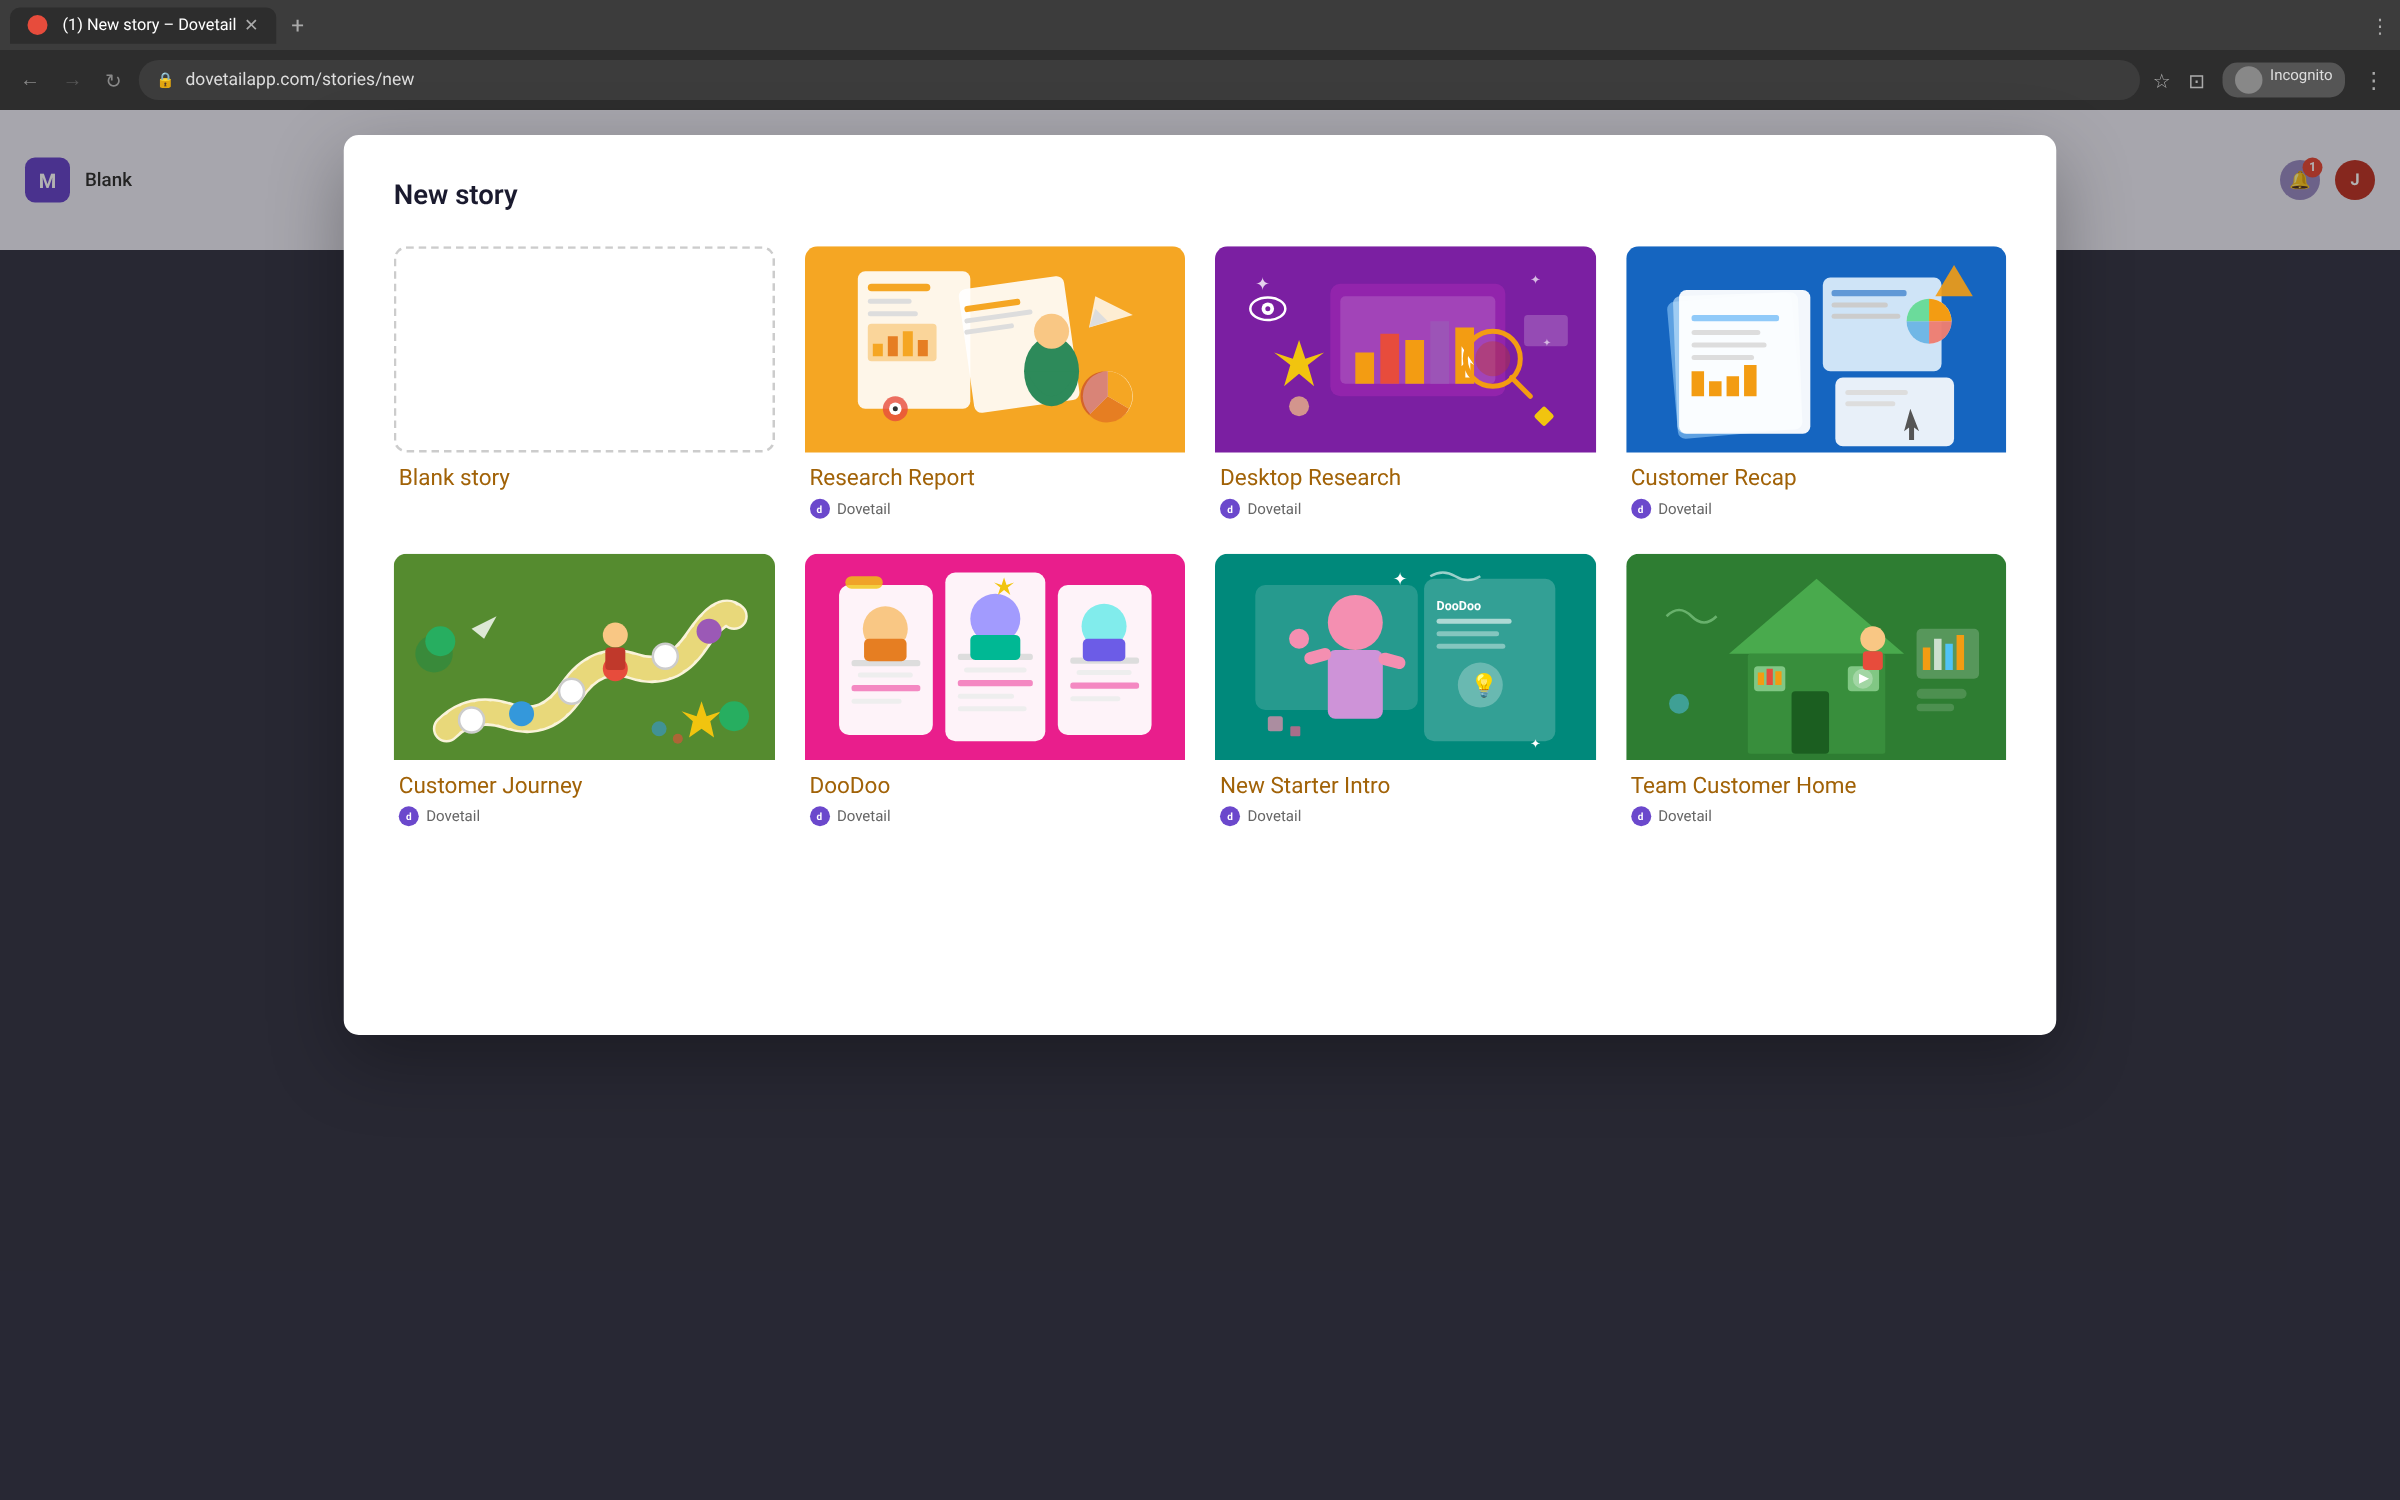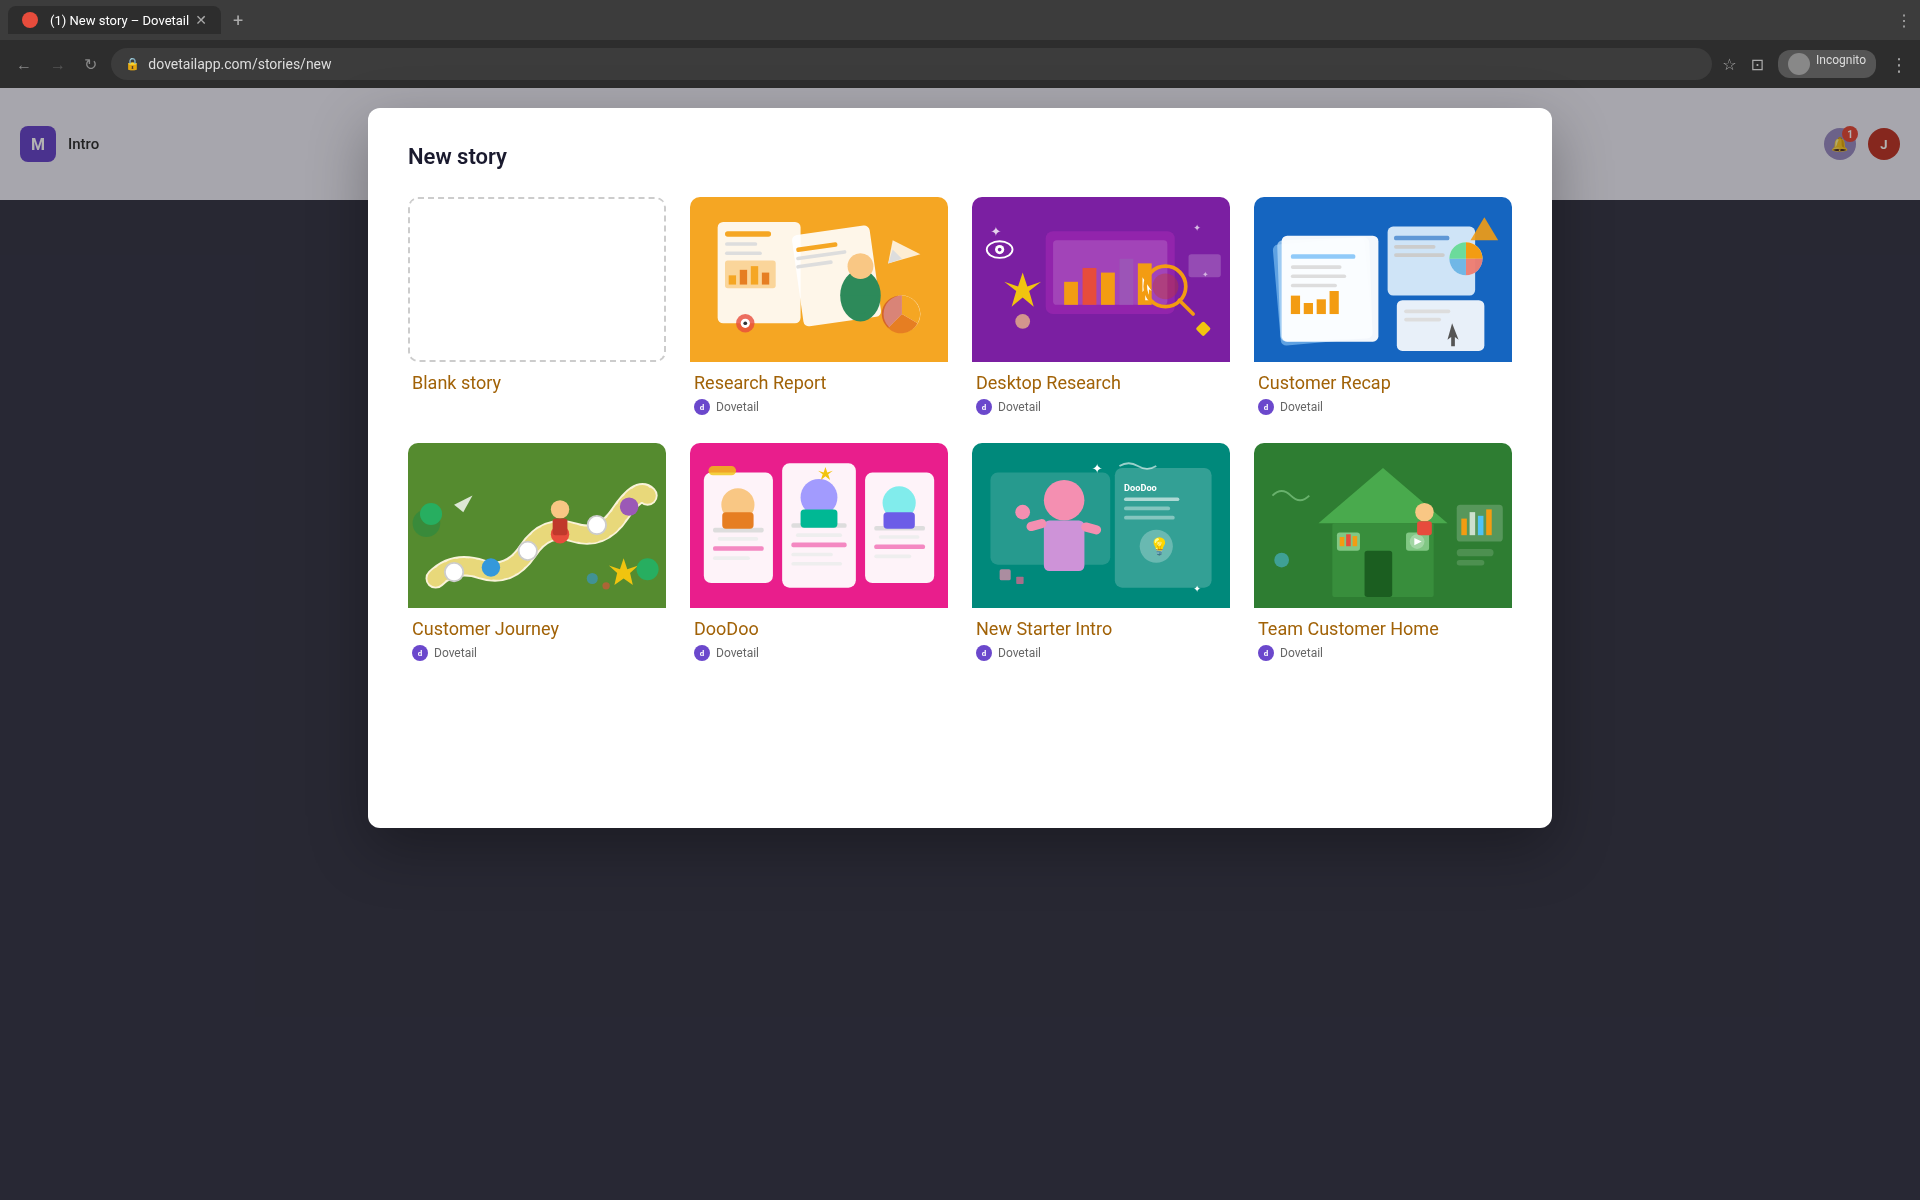--- a/index.html
+++ b/index.html
@@ -186,21 +186,21 @@
       background: rgba(0,0,0,0.3);
       display: flex;
       align-items: flex-start;
       justify-content: center;
       padding-top: 20px;
     }
 
     .modal {
       background: #fff;
       border-radius: 12px;
-      width: 1184px;
+      width: 1370px;
       min-height: 720px;
       padding: 36px 40px;
       box-shadow: 0 20px 60px rgba(0,0,0,0.3);
     }
 
     .modal-title {
       font-size: 22px;
       font-weight: 600;
       color: #1a1a2e;
       margin-bottom: 28px;
@@ -324,21 +324,21 @@
       </div>
       <span style="font-size:18px; color:#aaa;">⋮</span>
     </div>
   </div>
 </div>
 
 <div class="app-bg">
   <div class="app-workspace-badge">
     <span>M</span>
   </div>
-  <span class="app-workspace-name">Intro</span>
+  <span class="app-workspace-name">Blank</span>
   <div class="app-header-actions">
     <div class="avatar-circle notif-badge" style="background:#9b8dc4; color:white; width:32px; height:32px; position:relative;">
       <span style="font-size:14px;">🔔</span>
       <span class="notif-dot">1</span>
     </div>
     <div class="avatar-circle" style="background:#c0392b; color:white;">J</div>
   </div>
 </div>
 
 <div class="modal-overlay">

